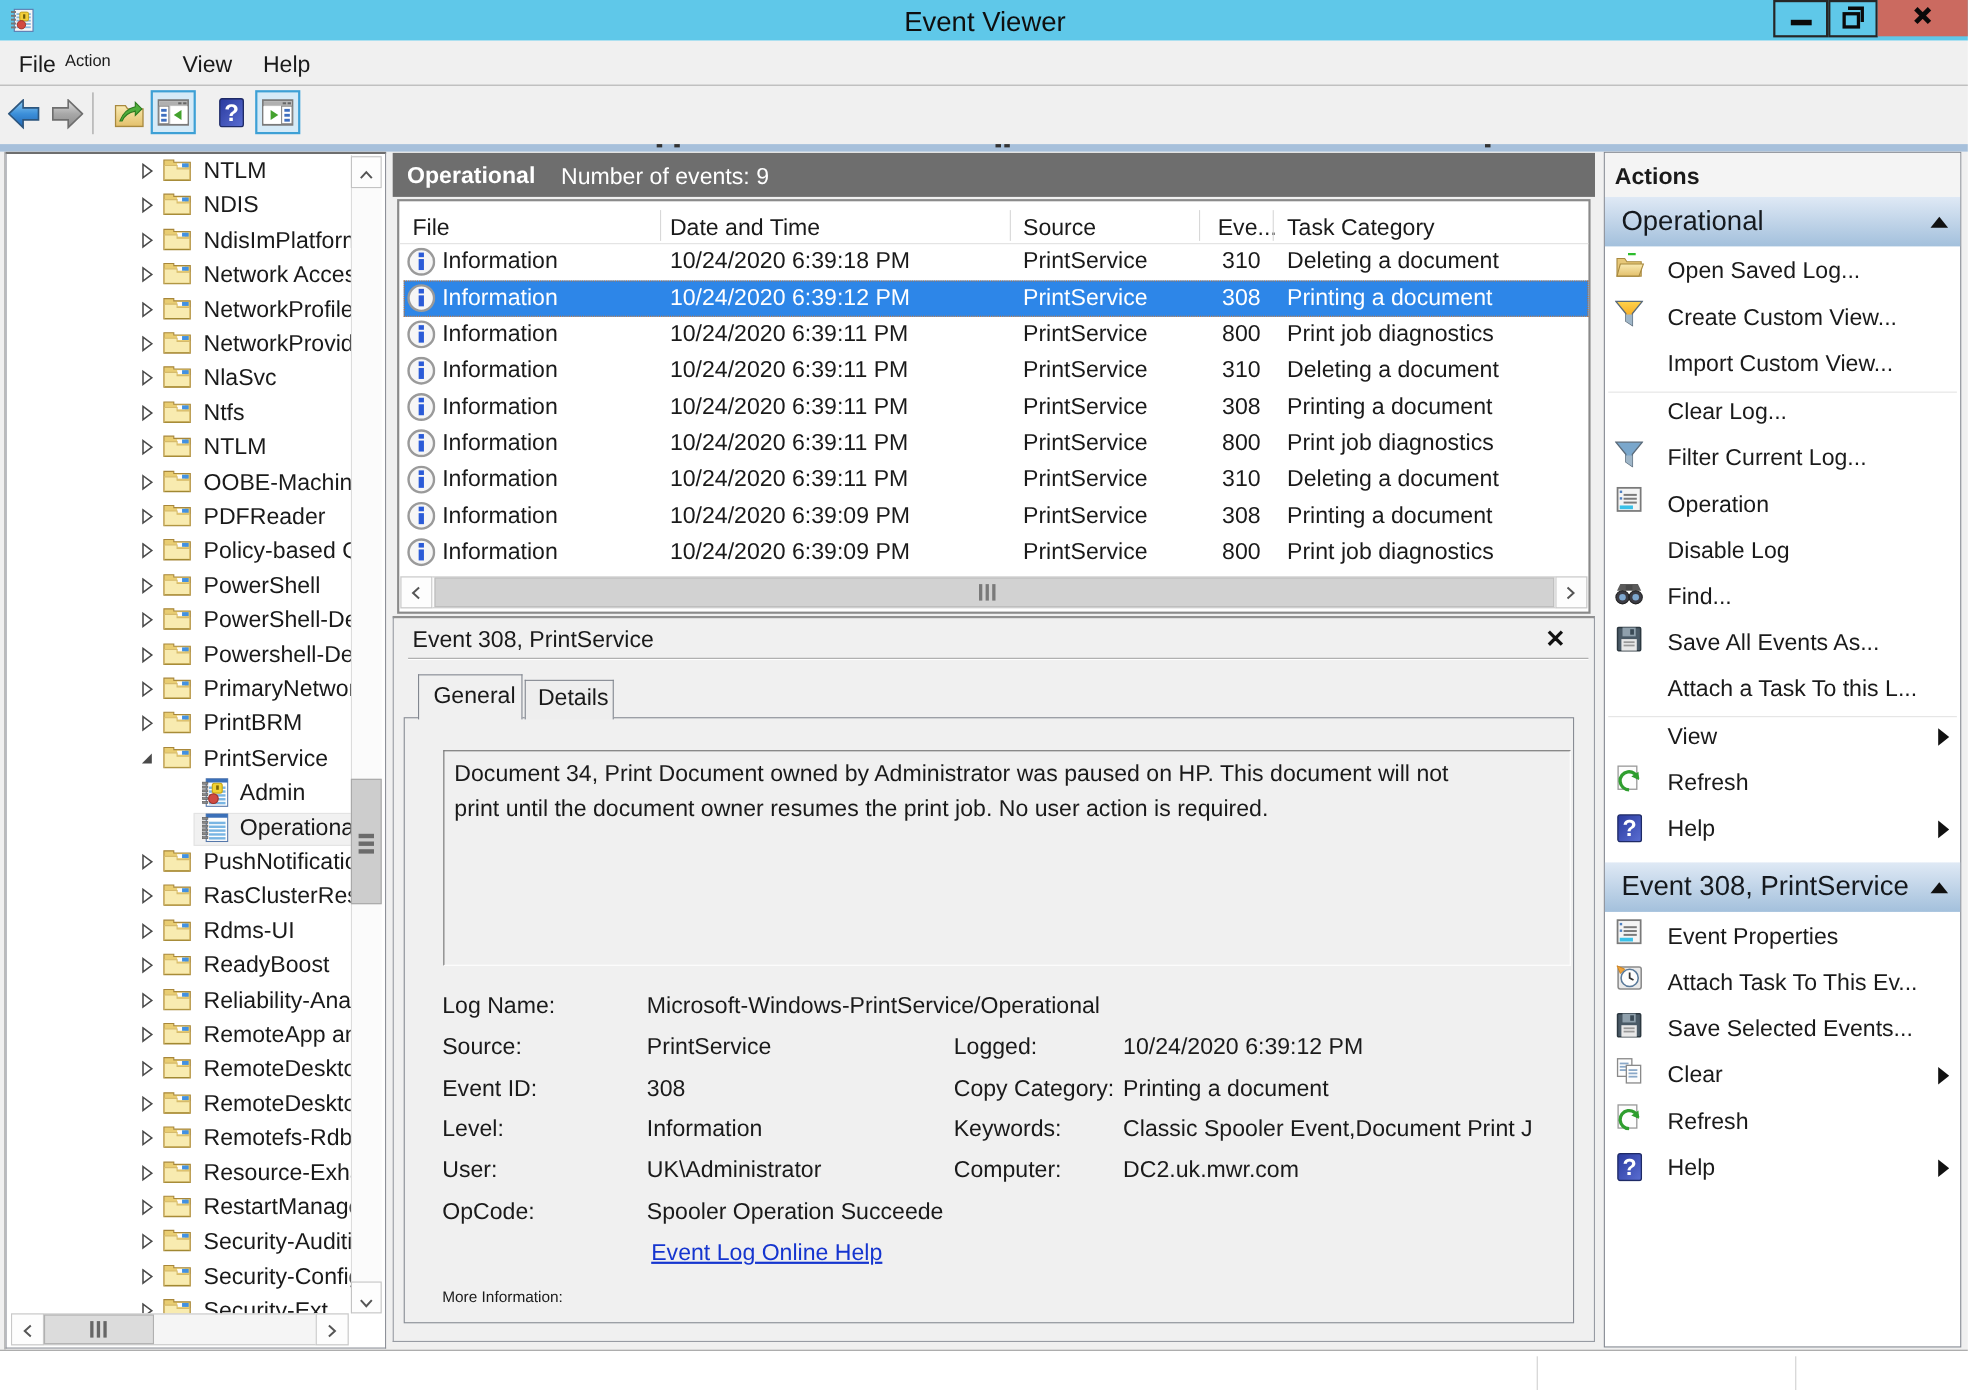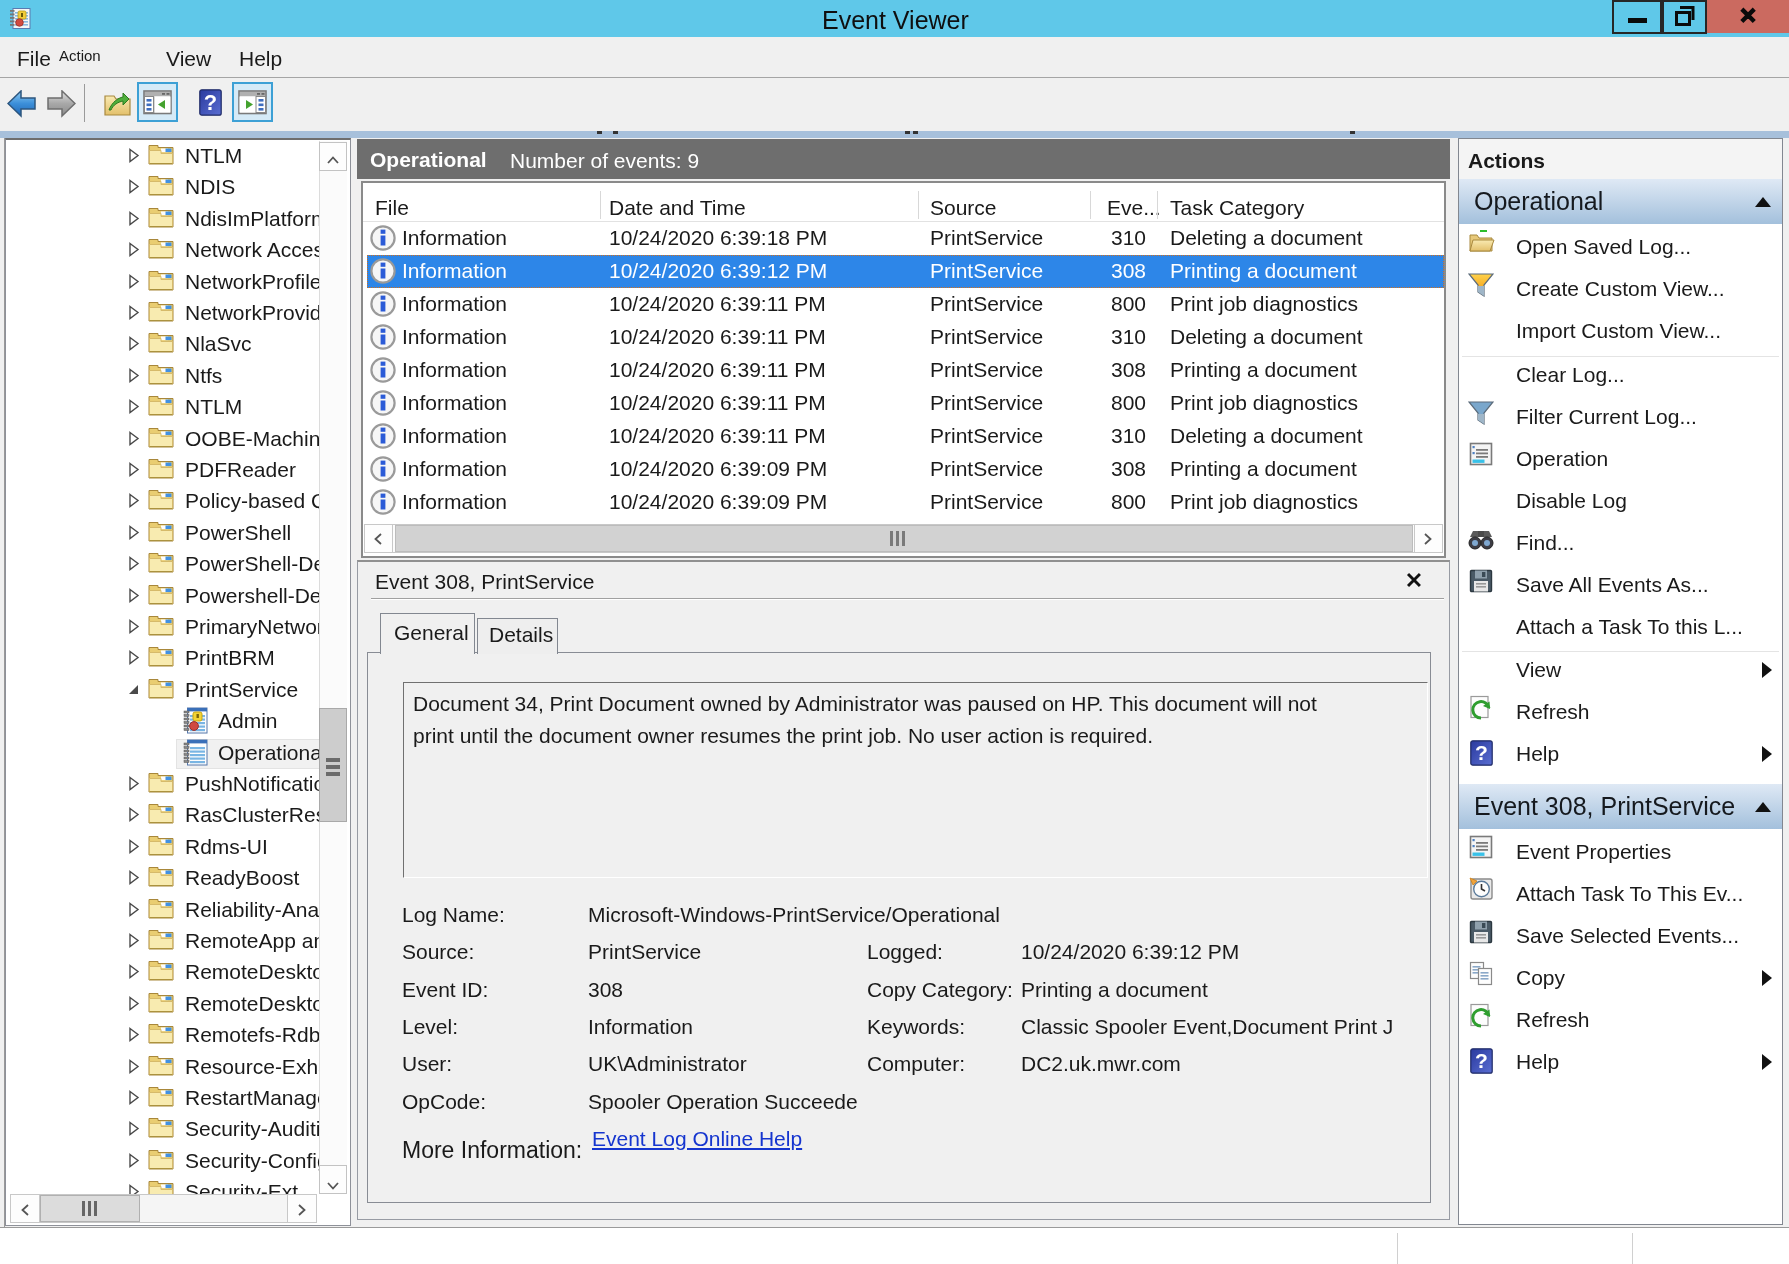--- a/index.html
+++ b/index.html
@@ -678,21 +678,21 @@
 <div class="txt" style="left:402px;top:1015px;font-size:21px;z-index:3">Level:</div>
 <div class="txt" style="left:588px;top:1015px;font-size:21px;z-index:3">Information</div>
 <div class="txt" style="left:867px;top:1015px;font-size:21px;z-index:3">Keywords:</div>
 <div class="txt" style="left:1021px;top:1015px;font-size:21px;z-index:3">Classic Spooler Event,Document Print J</div>
 <div class="txt" style="left:402px;top:1052px;font-size:21px;z-index:3">User:</div>
 <div class="txt" style="left:588px;top:1052px;font-size:21px;z-index:3">UK\Administrator</div>
 <div class="txt" style="left:867px;top:1052px;font-size:21px;z-index:3">Computer:</div>
 <div class="txt" style="left:1021px;top:1052px;font-size:21px;z-index:3">DC2.uk.mwr.com</div>
 <div class="txt" style="left:402px;top:1090px;font-size:21px;z-index:3">OpCode:</div>
 <div class="txt" style="left:588px;top:1090px;font-size:21px;z-index:3">Spooler Operation Succeede</div>
-<div class="txt" style="left:402px;top:1137px;font-size:23px;z-index:3">More Information:</div>
+<div class="txt" style="left:402px;top:1171px;font-size:14px;z-index:3">More Information:</div>
 <div class="txt" style="left:592px;top:1127px;font-size:21px;color:#1535cf;text-decoration:underline;z-index:3">Event Log Online Help</div>
 <div class="abs" style="left:1458px;top:138px;width:325px;height:1087px;background:#fff;border:1px solid #828790"></div>
 <div class="abs" style="left:1459px;top:139px;width:323px;height:40px;background:#f4f4f4"></div>
 <div class="txt" style="left:1468px;top:149px;font-size:21px;font-weight:bold">Actions</div>
 <div class="abs" style="left:1459px;top:179px;width:323px;height:45px;background:linear-gradient(#dfe9f5,#a3c0dc)"></div>
 <div class="txt" style="left:1474px;top:187px;font-size:25px;color:#15191e">Operational</div>
 <div class="abs" style="left:1755px;top:197px;width:0;height:0;border-left:8px solid transparent;border-right:8px solid transparent;border-bottom:10px solid #111"></div>
 <div class="abs" style="left:1468px;top:228px"><svg style="" width="27" height="26" viewBox="0 0 27 26">
       <path d="M2 7 L9 7 L11 10 L24 10 L24 23 L2 23 Z" fill="#e7c879" stroke="#a8893f" stroke-width="1"></path>
       <path d="M5 12 L26 12 L22 23 L2 23 Z" fill="url(#fgrad)" stroke="#a8893f" stroke-width="1"></path>
@@ -790,21 +790,21 @@
 <div class="abs" style="left:1468px;top:960px"><svg style="" width="26" height="26" viewBox="0 0 26 26">
       <rect x="2.5" y="2.5" width="13" height="16" fill="#fdfdfd" stroke="#8a8a8a" stroke-width="1.2"></rect>
       <rect x="4.5" y="6" width="8" height="1.6" fill="#8aa8c8"></rect>
       <rect x="4.5" y="9" width="8" height="1.6" fill="#8aa8c8"></rect>
       <rect x="4.5" y="12" width="8" height="1.6" fill="#8aa8c8"></rect>
       <rect x="10.5" y="8.5" width="13" height="16" fill="#fdfdfd" stroke="#8a8a8a" stroke-width="1.2"></rect>
       <rect x="12.5" y="12" width="8" height="1.6" fill="#8aa8c8"></rect>
       <rect x="12.5" y="15" width="8" height="1.6" fill="#8aa8c8"></rect>
       <rect x="12.5" y="18" width="8" height="1.6" fill="#8aa8c8"></rect>
     </svg></div>
-<div class="txt" style="left:1516px;top:966px;font-size:21px">Copy</div>
+<div class="txt" style="left:1516px;top:966px;font-size:21px">Clear</div>
 <div class="abs" style="left:1762px;top:970px;width:0;height:0;border-top:8px solid transparent;border-bottom:8px solid transparent;border-left:10px solid #111"></div>
 <div class="abs" style="left:1468px;top:1003px"><svg style="" width="26" height="25" viewBox="0 0 26 25">
       <rect x="3" y="1.5" width="17" height="21" fill="#fdfdfd" stroke="#9a9a9a" stroke-width="1.2"></rect>
       <path d="M13 23 a8.2 8.2 0 1 1 8 -10" fill="none" stroke="#2f9e2f" stroke-width="3"></path>
       <path d="M21.5 6.5 L22 14 L15 11 Z" fill="#2f9e2f"></path>
     </svg></div>
 <div class="txt" style="left:1516px;top:1008px;font-size:21px">Refresh</div>
 <div class="abs" style="left:1470px;top:1048px"><svg style="" width="23" height="26" viewBox="0 0 23 26">
       <rect x="0.8" y="0.8" width="21.4" height="24.4" rx="2" fill="url(#helpgrad)" stroke="#1e2a66" stroke-width="1.2"></rect>
       <text x="11.5" y="20.28" font-family="Liberation Sans" font-size="21.060000000000002" font-weight="bold" fill="#fff" text-anchor="middle">?</text>

